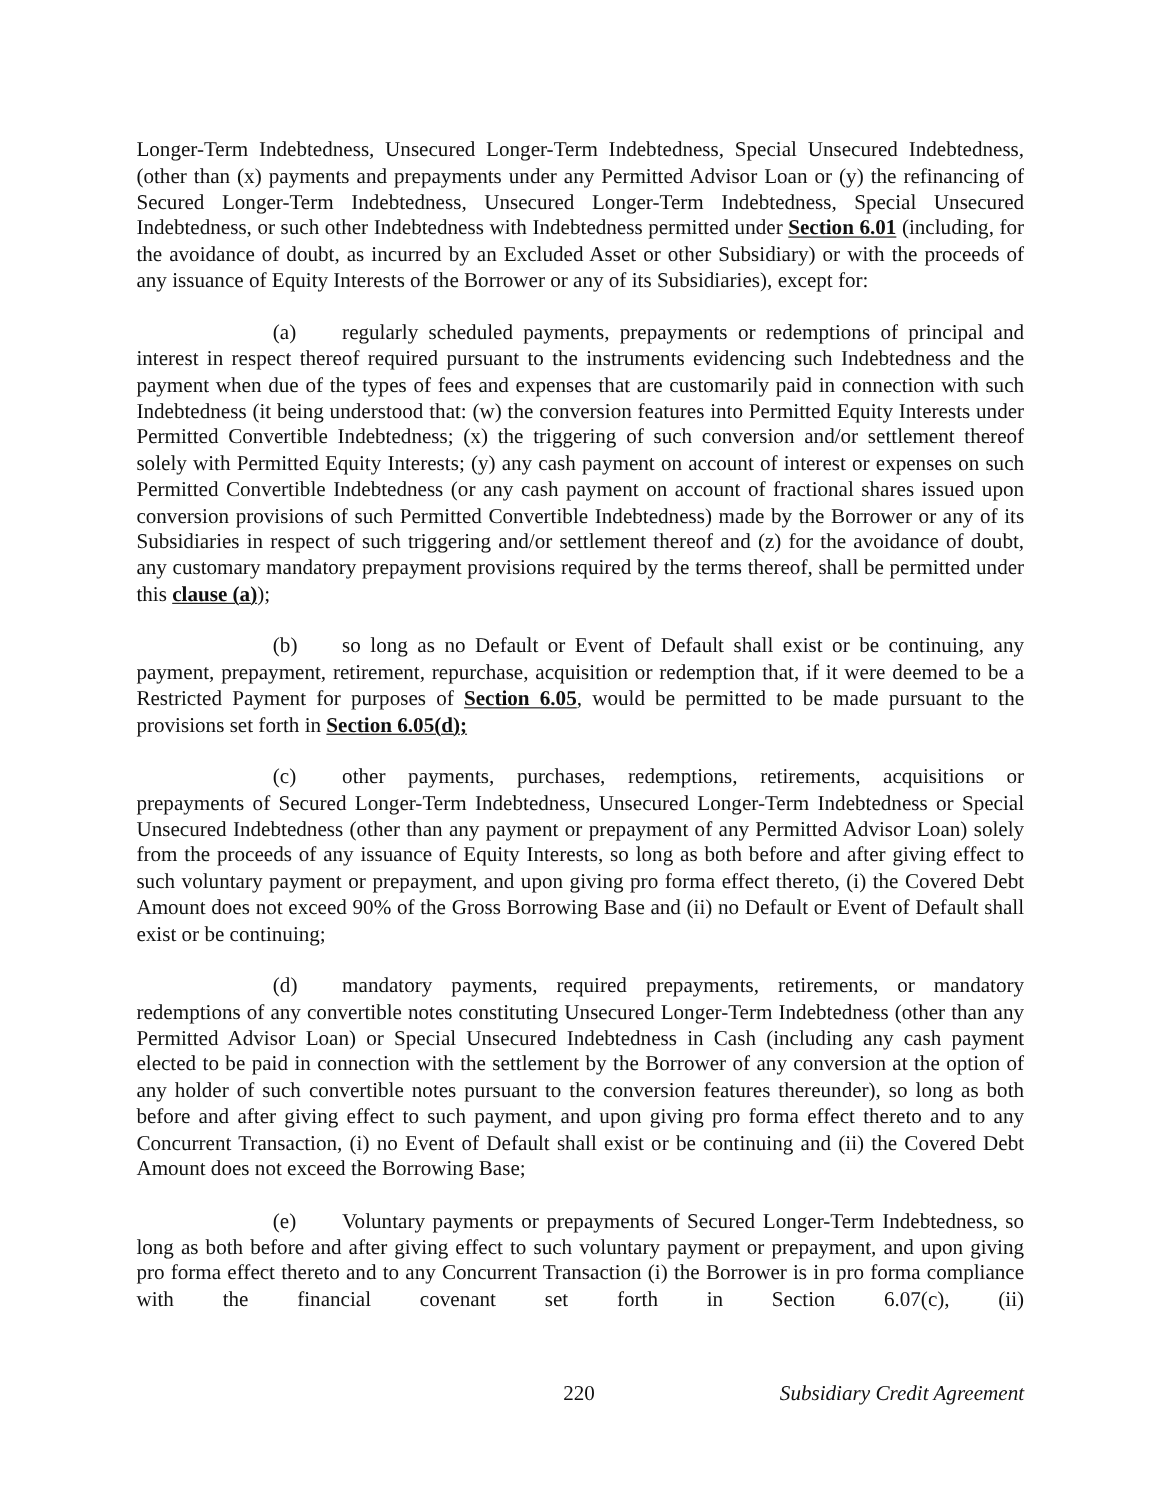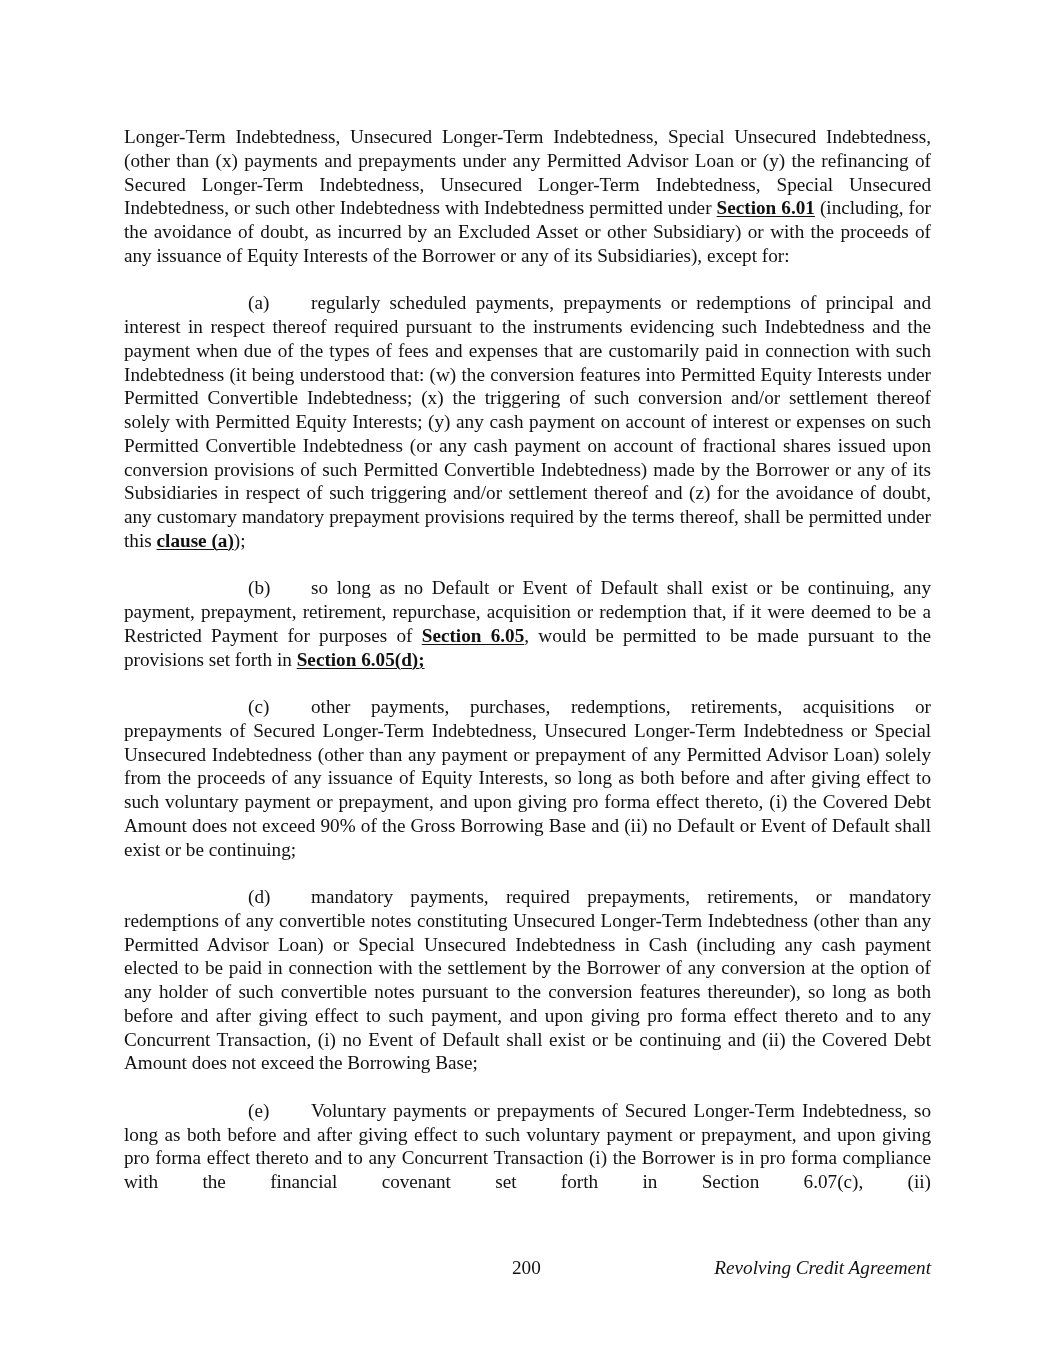--- a/index.html
+++ b/index.html
@@ -87,15 +87,15 @@
     <span class="clause-label">(d)</span><span>mandatory payments, required prepayments, retirements, or mandatory redemptions of any convertible notes constituting Unsecured Longer-Term Indebtedness (other than any Permitted Advisor Loan) or Special Unsecured Indebtedness in Cash (including any cash payment elected to be paid in connection with the settlement by the Borrower of any conversion at the option of any holder of such convertible notes pursuant to the conversion features thereunder), so long as both before and after giving effect to such payment, and upon giving pro forma effect thereto and to any Concurrent Transaction, (i) no Event of Default shall exist or be continuing and (ii) the Covered Debt Amount does not exceed the Borrowing Base;</span>
   </p>
 
   <p class="para clause" style="text-align-last: justify;">
     <span class="clause-label">(e)</span><span>Voluntary payments or prepayments of Secured Longer-Term Indebtedness, so long as both before and after giving effect to such voluntary payment or prepayment, and upon giving pro forma effect thereto and to any Concurrent Transaction (i) the Borrower is in pro forma compliance with the financial covenant set forth in Section 6.07(c), (ii)</span>
   </p>
 
 </div>
 
 <div class="footer">
-  <span class="page-number">200</span>
-  <span class="doc-title">Revolving Credit Agreement</span>
+  <span class="page-number">220</span>
+  <span class="doc-title">Subsidiary Credit Agreement</span>
 </div>
 
 </body></html>

